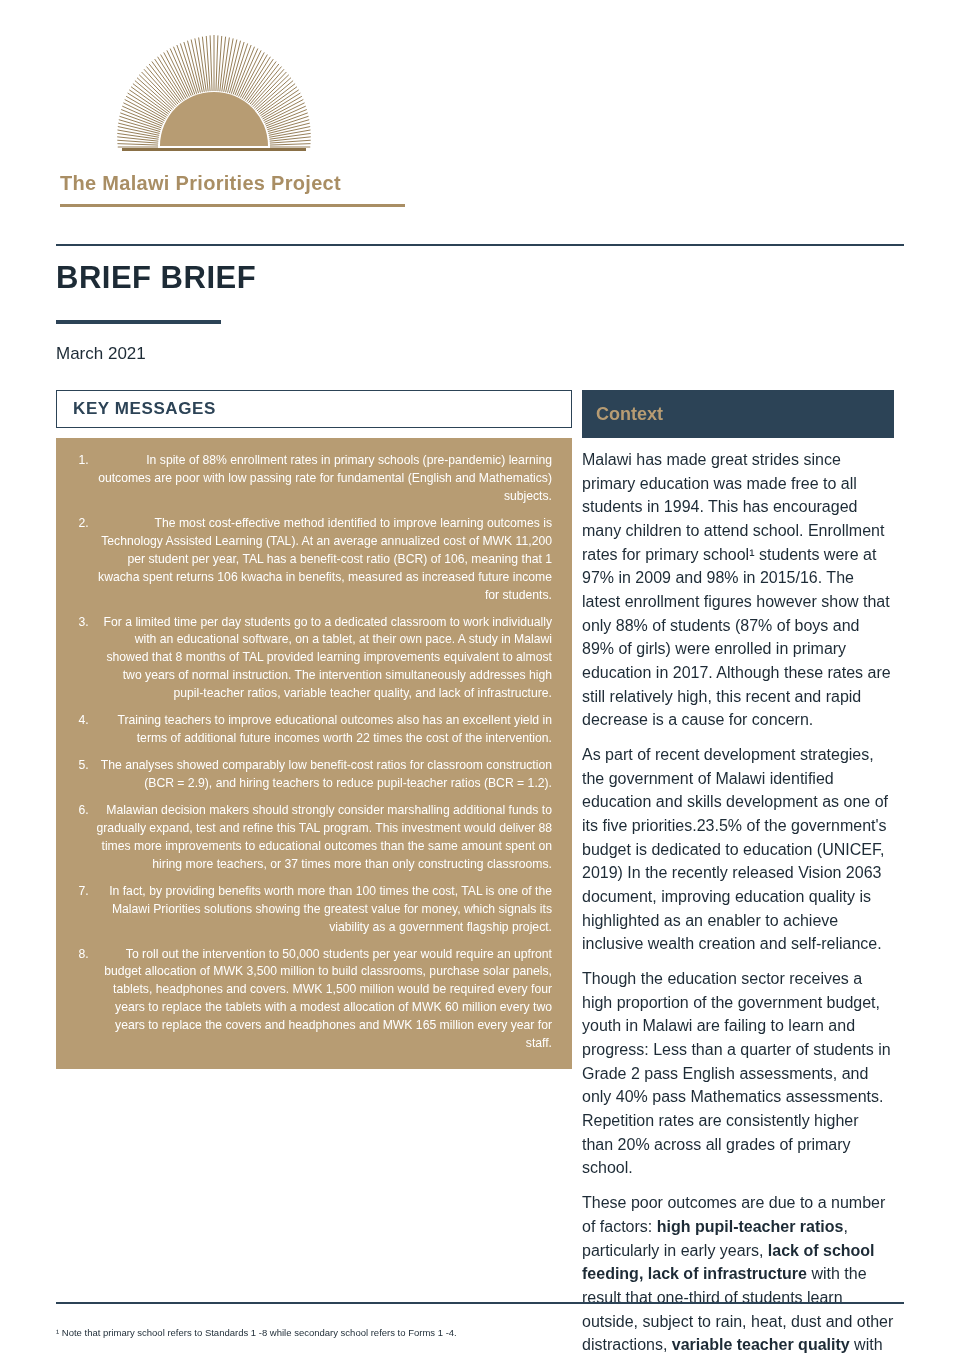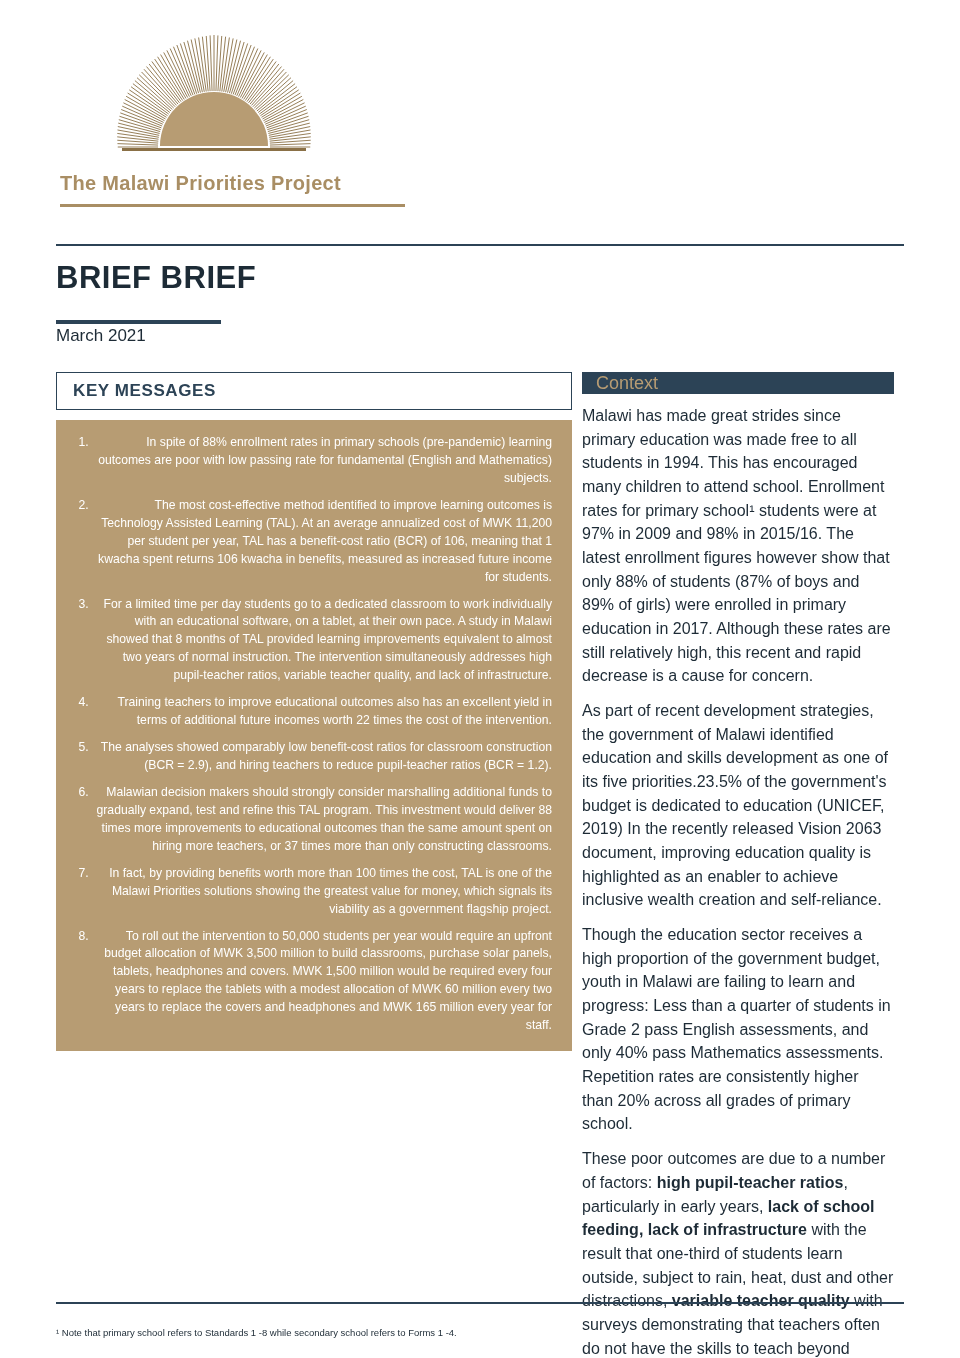--- a/index.html
+++ b/index.html
@@ -76,21 +76,21 @@
     letter-spacing: 0.1px;
     max-width: 860px;
   }
   .date-rule {
     margin-top: 24px;
     width: 165px;
     height: 4px;
     background: #2c4356;
   }
   .doc-date {
-    margin-top: 2px;
+    margin-top: 20px;
     font-size: 17px;
     color: #1d2b36;
   }
 
   
   .columns {
     margin-top: 26px;
     display: flex;
     gap: 10px;
     align-items: flex-start;
@@ -120,26 +120,26 @@
     margin: 0;
     padding-left: 26px;
     font-size: 12.2px;
     line-height: 1.47;
   }
   .key-body li { margin-bottom: 9px; }
   .key-body li:last-child { margin-bottom: 0; }
 
   .ctx-header {
     background: #2c4356;
-    height: 22px;
+    height: 48px;
     display: flex;
     align-items: center;
     padding-left: 14px;
     font-size: 18px;
-    font-weight: normal;
+    font-weight: bold;
     color: #b79c73;
   }
   .ctx-body {
     margin-top: 10px;
     font-size: 16px;
     line-height: 1.48;
     color: #1d2b36;
   }
   .ctx-body p { margin: 0 0 11px 0; }
   .ctx-body p:last-child { margin-bottom: 0; }

